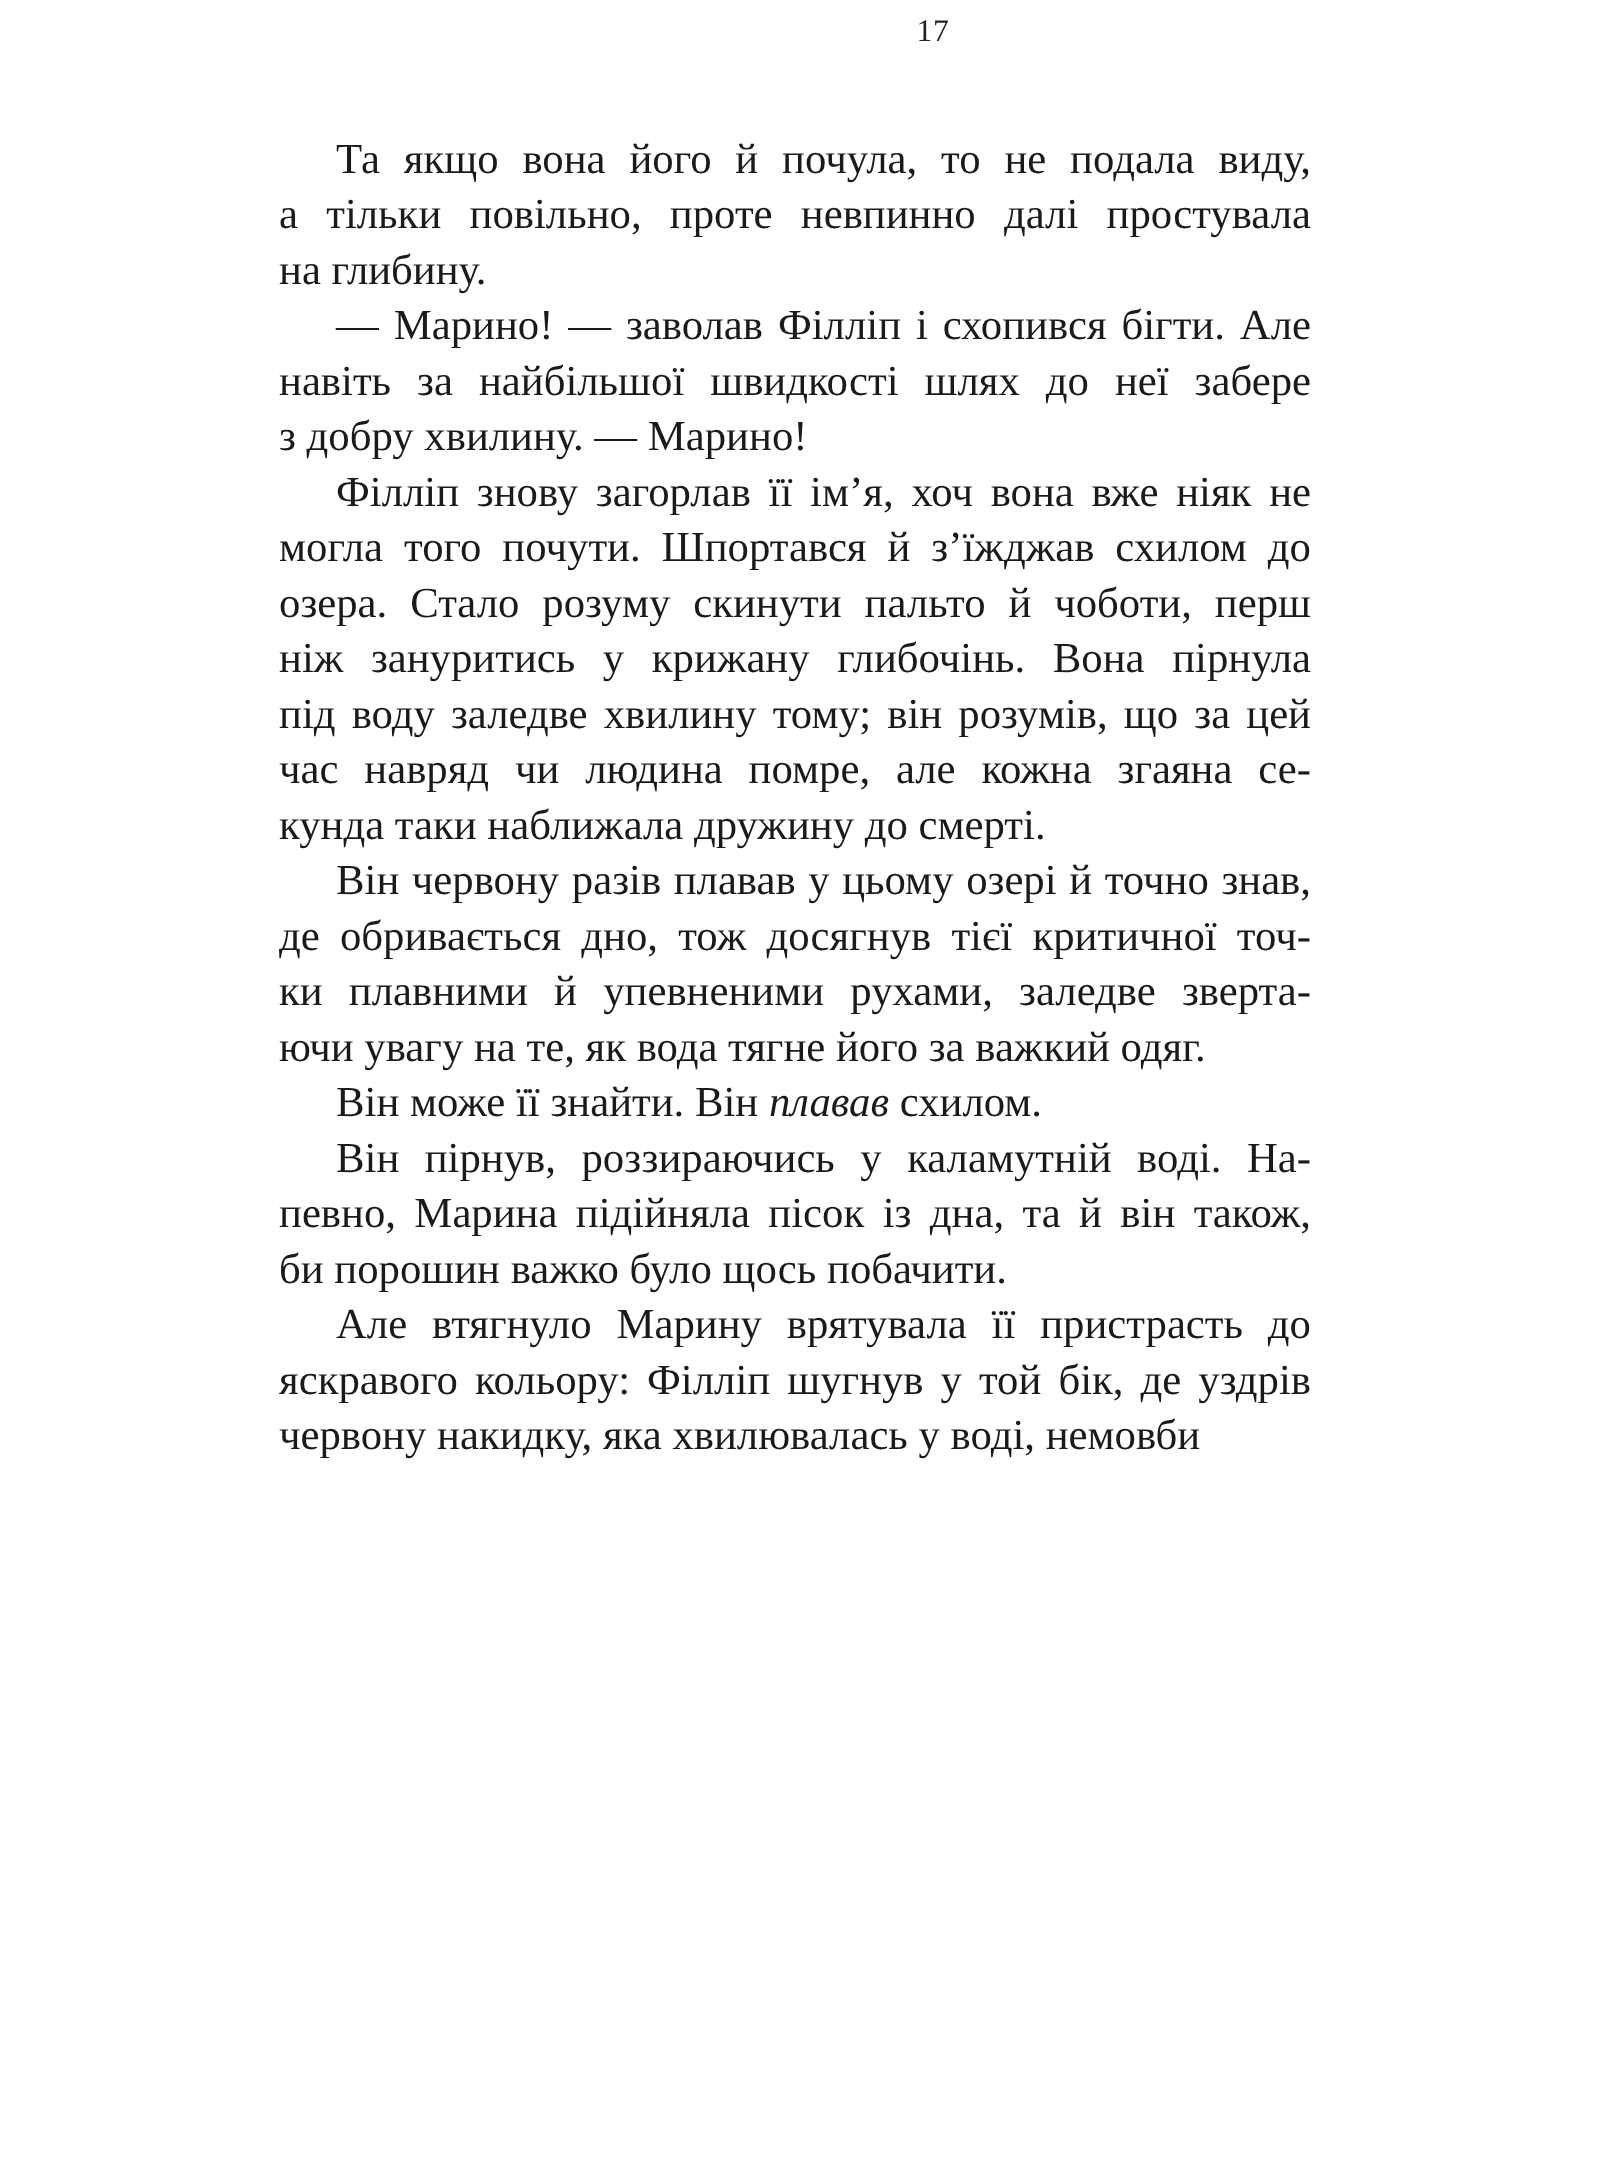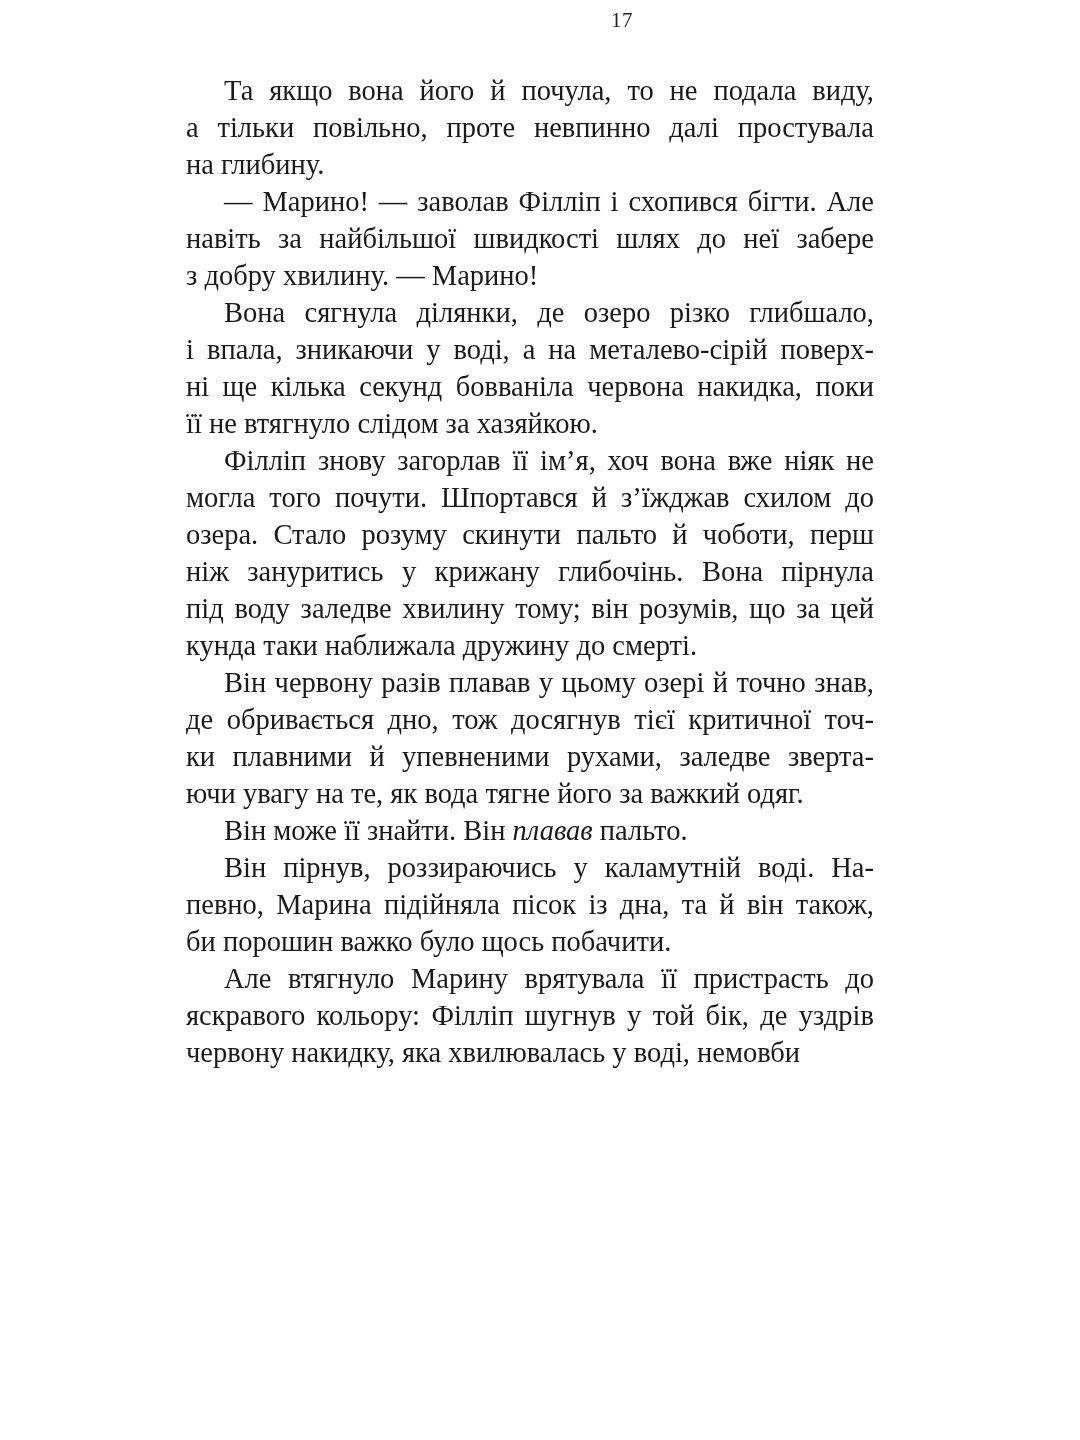--- a/index.html
+++ b/index.html
@@ -37,21 +37,21 @@
   .folio .folio-num {
     display: inline-block;
     
     margin-left: 164px;
   }
 
   
   .textblock {
     position: absolute;
     left: 186px;
-    top: 72px;
+    top: 88px;
     width: 688px;
   }
 
   p.para {
     margin: 0;
     font-size: 28.5px;
     line-height: 37px;
     text-align: justify;
     text-align-last: left;
     text-indent: 38px;
@@ -99,45 +99,40 @@
       <span class="ln">а тільки повільно, проте невпинно далі простувала</span>
       <span class="ln last short">на глибину.</span>
     </p>
 
     <p class="para">
       <span class="ln first">— Марино! — заволав Філліп і схопився бігти. Але</span>
       <span class="ln">навіть за найбільшої швидкості шлях до неї забере</span>
       <span class="ln last short">з добру хвилину. — Марино!</span>
     </p>
 
-    <p class="para">
-      <span class="ln first">Вона сягнула ділянки, де озеро різко глибшало,</span>
-      <span class="ln">і впала, зникаючи у воді, а на металево-сірій поверх-</span>
-      <span class="ln">ні ще кілька секунд бовваніла червона накидка, поки</span>
-      <span class="ln last short">її не втягнуло слідом за хазяйкою.</span>
-    </p>
 
     <p class="para">
       <span class="ln first">Філліп знову загорлав її ім’я, хоч вона вже ніяк не</span>
       <span class="ln">могла того почути. Шпортався й з’їжджав схилом до</span>
       <span class="ln">озера. Стало розуму скинути пальто й чоботи, перш</span>
       <span class="ln">ніж зануритись у крижану глибочінь. Вона пірнула</span>
       <span class="ln">під воду заледве хвилину тому; він розумів, що за цей</span>
+      <span class="ln">час навряд чи людина помре, але кожна згаяна се-</span>
       <span class="ln last short">кунда таки наближала дружину до смерті.</span>
     </p>
 
     <p class="para">
       <span class="ln first">Він червону разів плавав у цьому озері й точно знав,</span>
       <span class="ln">де обривається дно, тож досягнув тієї критичної точ-</span>
       <span class="ln">ки плавними й упевненими рухами, заледве зверта-</span>
       <span class="ln last short">ючи увагу на те, як вода тягне його за важкий одяг.</span>
     </p>
 
     <p class="para">
-      <span class="ln first last short"><span>Він може її знайти. Він </span><em class="it">плавав</em><span> пальто.</span></span>
+      <span class="ln first last short"><span>Він може її знайти. Він </span><em class="it">плавав</em><span> схилом.</span></span>
     </p>
 
 
     <p class="para">
       <span class="ln first">Він пірнув, роззираючись у каламутній воді. На-</span>
       <span class="ln">певно, Марина підійняла пісок із дна, та й він також,</span>
       <span class="ln last short">би порошин важко було щось побачити.</span>
     </p>
 
     <p class="para">

